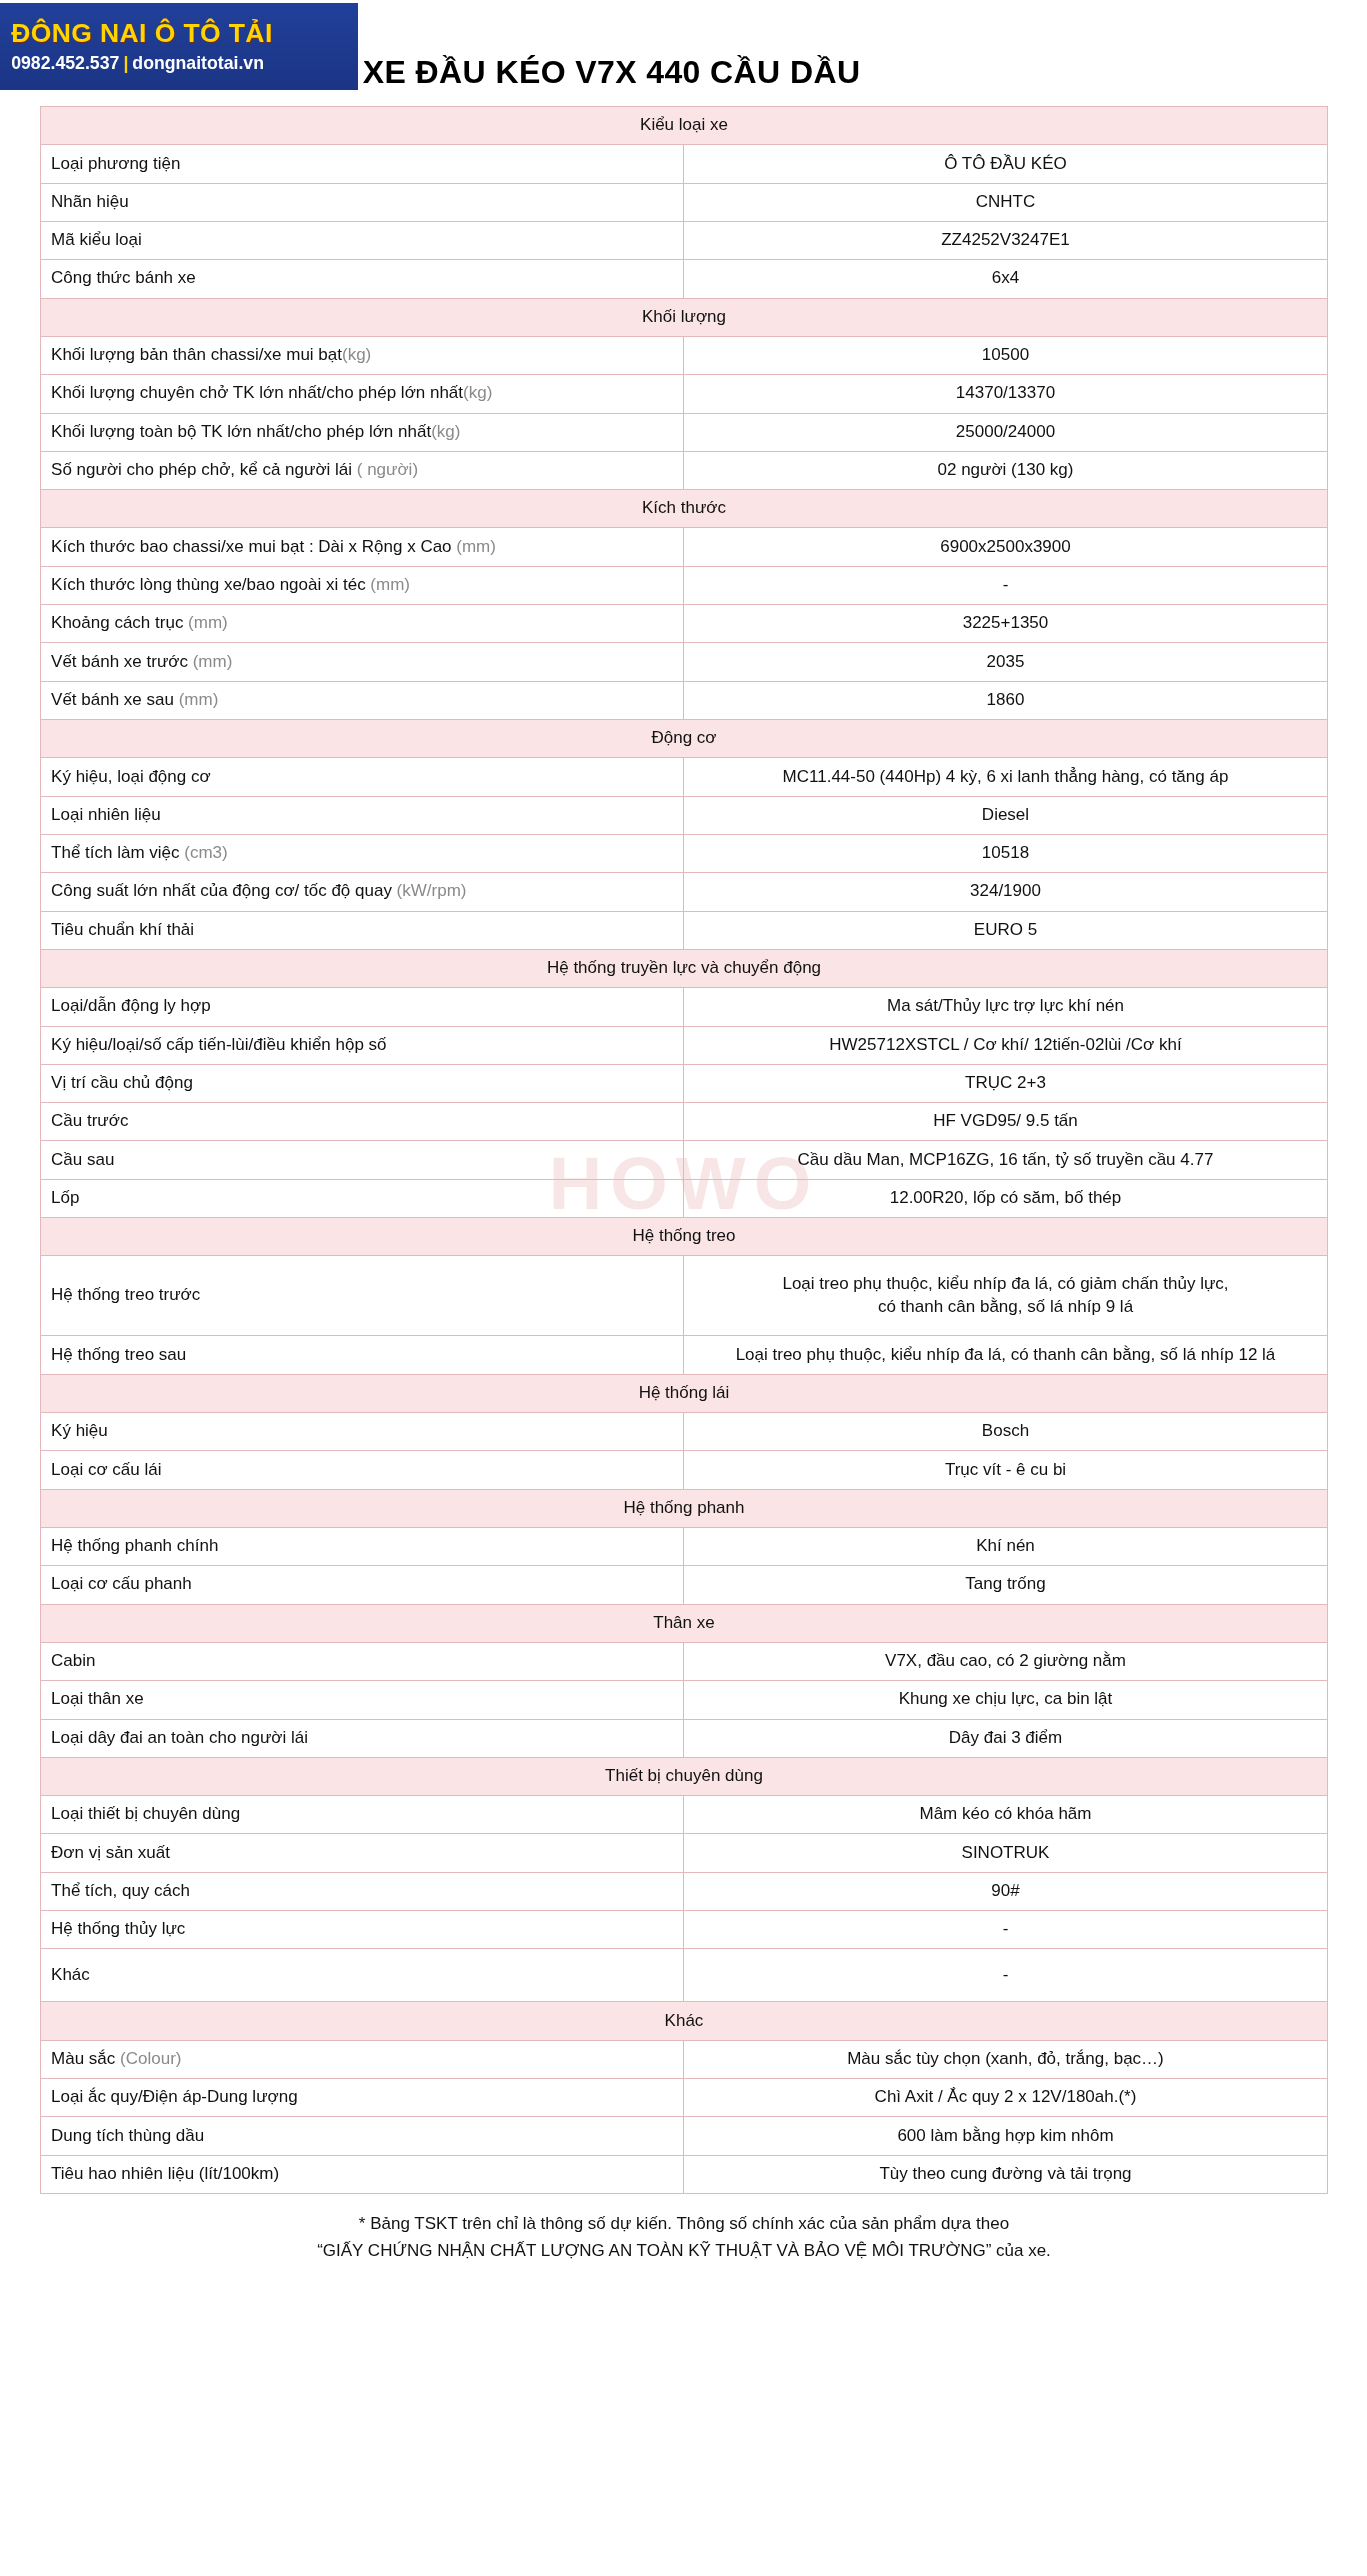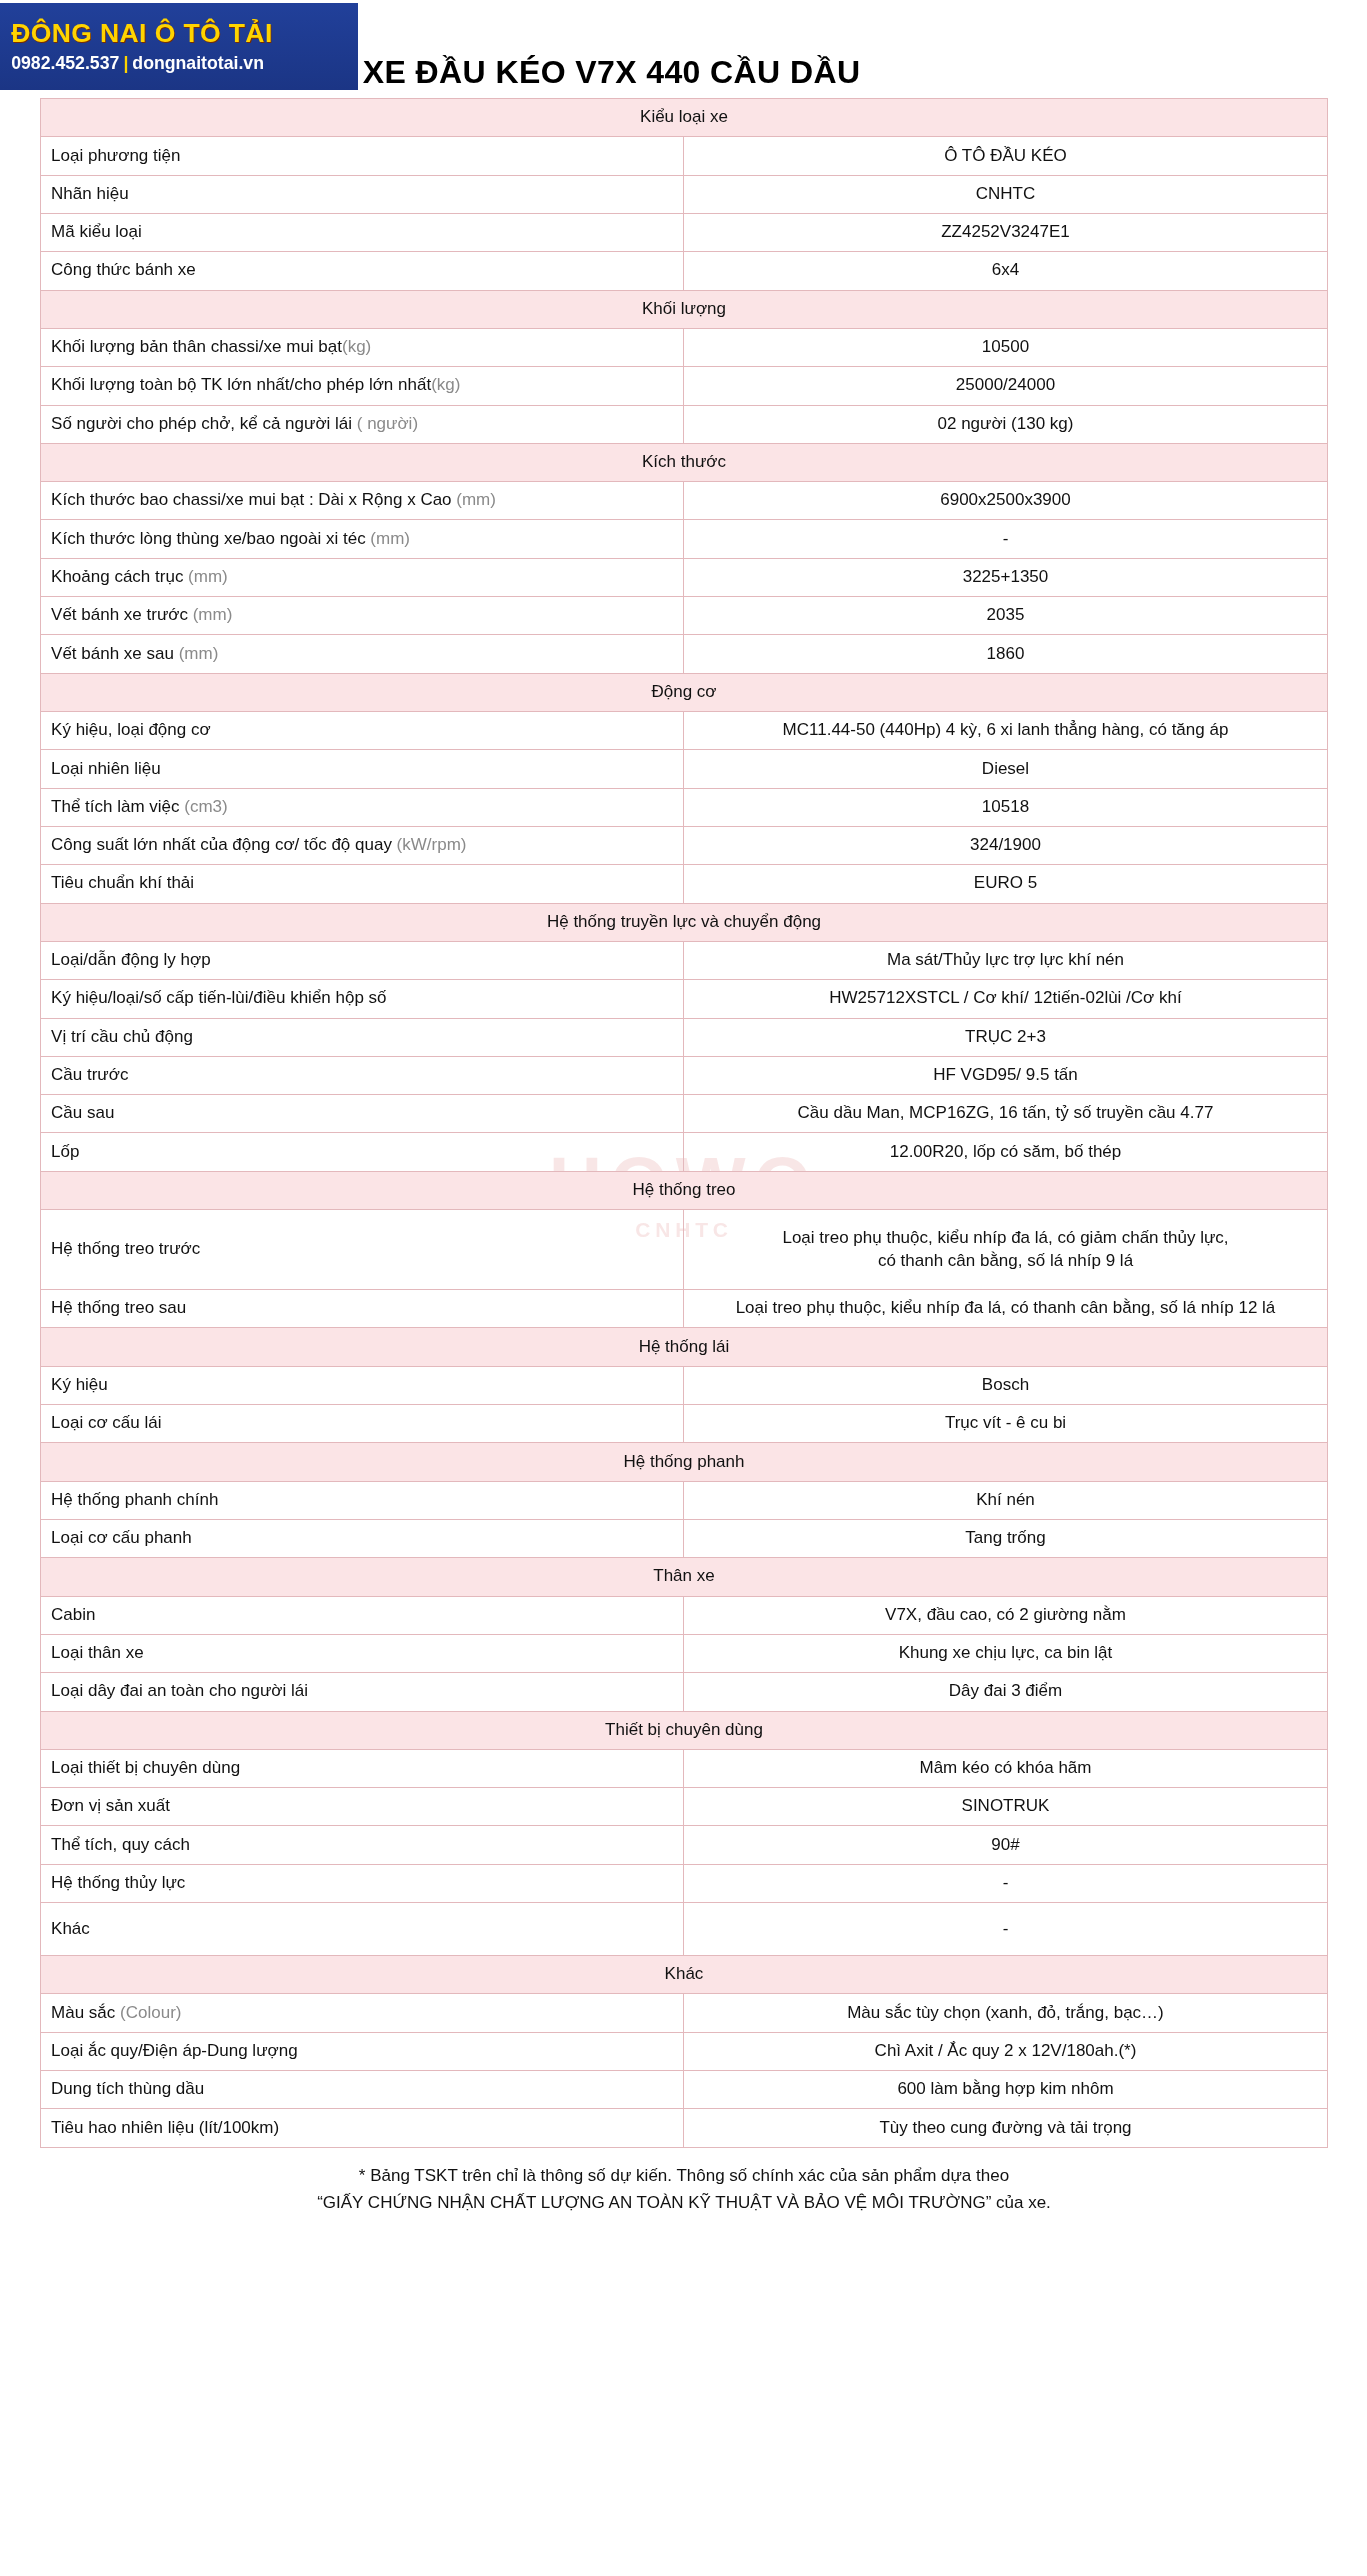--- a/index.html
+++ b/index.html
@@ -64,21 +64,21 @@
     font-weight: bold;
     color: #000000;
     letter-spacing: 0.4px;
     white-space: nowrap;
     line-height: 1.1;
   }
 
   
   .spec-table {
     width: 1286px;
-    margin: 8px auto;
+    margin: 16px auto;
     border-collapse: collapse;
     table-layout: fixed;
     position: relative;
     z-index: 2;
   }
   .spec-table td {
     border: 0.8px solid #e3b8bc;
     font-size: 17px;
     color: #111111;
     padding: 7.2px 9.6px;
@@ -180,20 +180,24 @@
           <td class="col-value">6x4</td>
         </tr>
         <tr class="section">
           <td colspan="2">Khối lượng</td>
         </tr>
         <tr>
           <td>Khối lượng bản thân chassi/xe mui bạt<span class="muted">(kg)</span></td>
           <td class="col-value">10500</td>
         </tr>
         <tr>
+          <td>Khối lượng chuyên chở TK lớn nhất/cho phép lớn nhất<span class="muted">(kg)</span></td>
+          <td class="col-value">14370/13370</td>
+        </tr>
+        <tr>
           <td>Khối lượng toàn bộ TK lớn nhất/cho phép lớn nhất<span class="muted">(kg)</span></td>
           <td class="col-value">25000/24000</td>
         </tr>
         <tr>
           <td>Số người cho phép chở, kể cả người lái <span class="muted">( người)</span></td>
           <td class="col-value">02 người  (130 kg)</td>
         </tr>
         <tr class="section">
           <td colspan="2">Kích thước</td>
         </tr>

